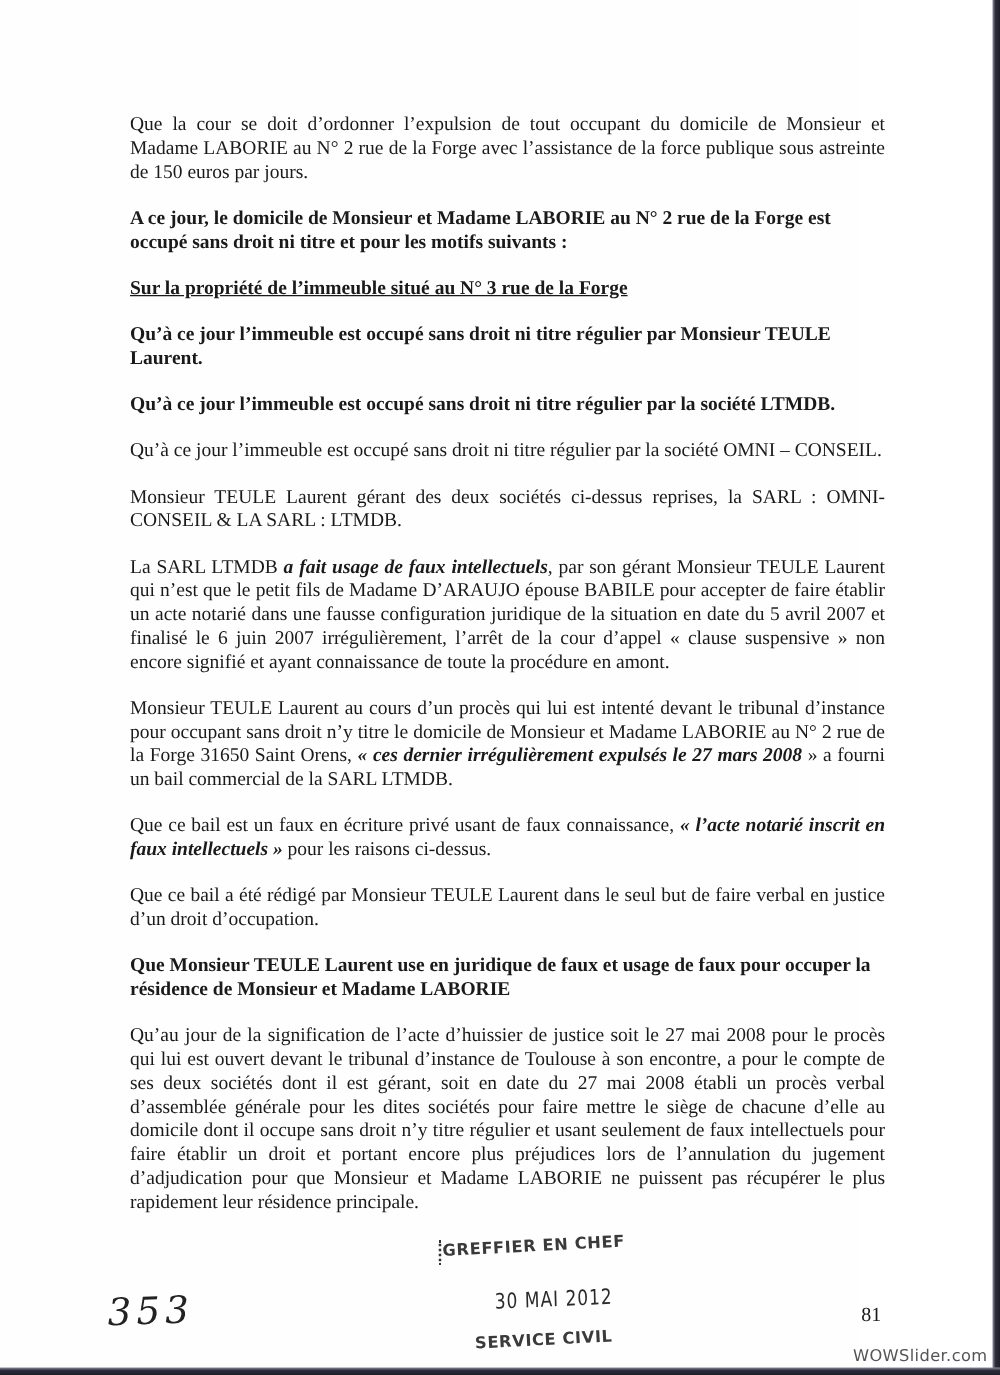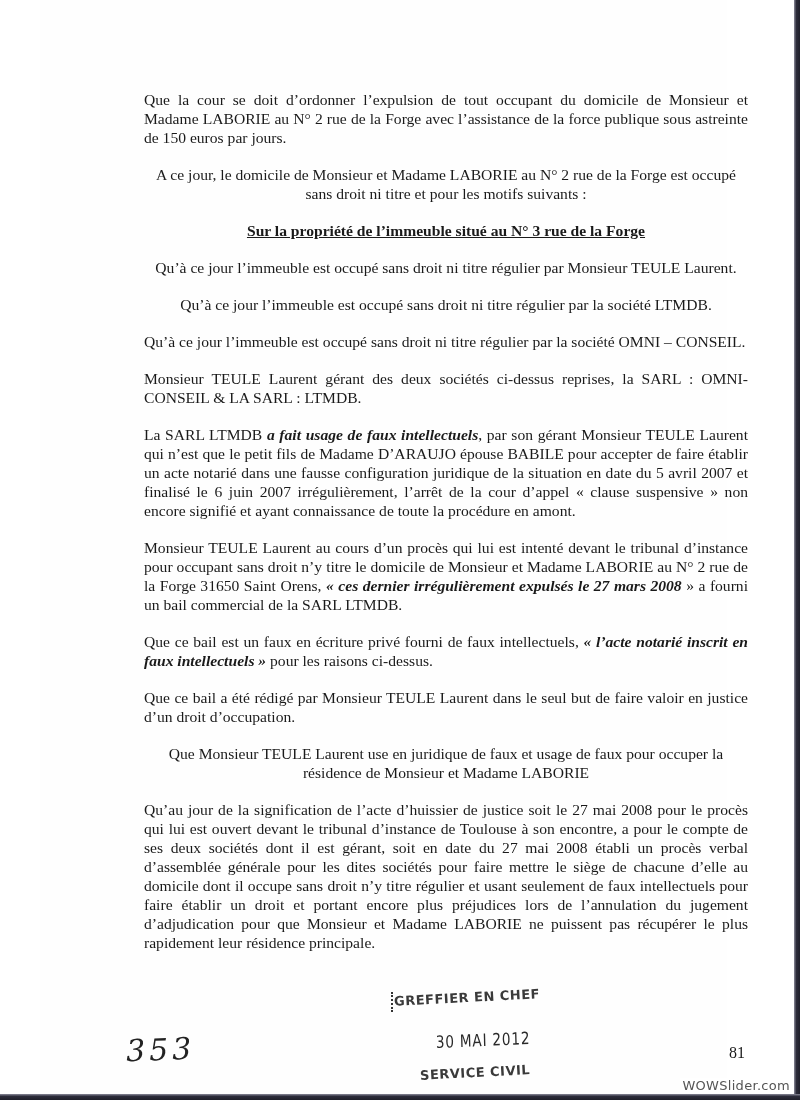--- a/index.html
+++ b/index.html
@@ -5,36 +5,35 @@
     html, body { margin: 0; padding: 0; }
     body {
       width: 800px; height: 1100px; position: relative; overflow: hidden;
       background: #ffffff;
       font-family: "Liberation Serif", serif;
       color: #1a1a1a;
     }
     .page {
       position: absolute; left: 0; top: 0; width: 687px; height: 1094px;
       background: #fefefe;
-      margin-left: 40px;
     }
     .edge-right {
       position: absolute; right: 0; top: 0; width: 6px; height: 1100px;
       background: linear-gradient(to right, #8a8a99, #2c2c3a 40%, #1f1f2a);
     }
     .edge-bottom {
       position: absolute; left: 0; bottom: 0; width: 800px; height: 6px;
       background: linear-gradient(to bottom, #8a8a99, #2c2c3a 40%, #1f1f2a);
     }
     .content {
       position: absolute; left: 104px; top: 90px; width: 604px;
       font-size: 15.6px; line-height: 19px;
     }
     .content p { margin: 0 0 18px 0; text-align: justify; }
-    .content p.left { text-align: center; }
+    .content p.left { text-align: left; font-weight: bold; }
     .heading { font-weight: bold; text-decoration: underline; }
     .bi { font-weight: bold; font-style: italic; }
     .handwritten {
       position: absolute; left: 86px; top: 1032px;
       font-family: "DejaVu Serif", serif; font-size: 30px; font-style: italic;
       color: #222; letter-spacing: 4px; transform: rotate(-2deg);
     }
     .stamp {
       position: absolute; font-family: "DejaVu Sans", sans-serif;
       color: #3a3a3a; font-weight: bold;
@@ -62,23 +61,23 @@
     <p class="left">Qu’à ce jour l’immeuble est occupé sans droit ni titre régulier par la société LTMDB.</p>
     <p>Qu’à ce jour l’immeuble est occupé sans droit ni titre régulier par la société OMNI – CONSEIL.</p>
     <p>Monsieur TEULE Laurent gérant des deux sociétés ci-dessus reprises, la SARL : OMNI-CONSEIL &amp; LA SARL : LTMDB.</p>
     <p>
       <span>La SARL LTMDB </span><span class="bi">a fait usage de faux intellectuels</span><span>, par son gérant Monsieur TEULE Laurent qui n’est que le petit fils de Madame D’ARAUJO épouse BABILE pour accepter de faire établir un acte notarié dans une fausse configuration juridique de la situation en date du 5 avril 2007 et finalisé le 6 juin 2007 irrégulièrement, l’arrêt de la cour d’appel «  clause suspensive » non encore signifié et ayant connaissance de toute la procédure en amont.</span>
     </p>
     <p>
       <span>Monsieur TEULE Laurent au cours d’un procès qui lui est intenté devant le tribunal d’instance pour occupant sans droit n’y titre le domicile de Monsieur et Madame LABORIE au N° 2 rue de la Forge 31650 Saint Orens, </span><span class="bi">« ces dernier irrégulièrement expulsés le 27 mars 2008</span><span> » a fourni un bail commercial de la SARL LTMDB.</span>
     </p>
     <p>
-      <span>Que ce bail est un faux en écriture privé fourni de faux intellectuels, </span><span class="bi">« l’acte notarié inscrit en faux intellectuels »</span><span> pour les raisons ci-dessus.</span>
+      <span>Que ce bail est un faux en écriture privé usant de faux connaissance, </span><span class="bi">« l’acte notarié inscrit en faux intellectuels »</span><span> pour les raisons ci-dessus.</span>
     </p>
-    <p>Que ce bail a été rédigé par Monsieur TEULE Laurent dans le seul but de faire valoir en justice d’un droit d’occupation.</p>
+    <p>Que ce bail a été rédigé par Monsieur TEULE Laurent dans le seul but de faire verbal en justice d’un droit d’occupation.</p>
     <p class="left">Que Monsieur TEULE Laurent use en juridique de faux et usage de faux pour occuper la résidence de Monsieur et Madame LABORIE</p>
     <p>Qu’au jour de la signification de l’acte d’huissier de justice soit le 27 mai 2008 pour le procès qui lui est ouvert devant le tribunal d’instance de Toulouse à son encontre, a pour le compte de ses deux sociétés dont il est gérant, soit en date du 27 mai 2008 établi un procès verbal d’assemblée générale pour les dites sociétés pour faire mettre le siège de chacune d’elle au domicile dont il occupe sans droit n’y titre régulier et usant seulement de faux intellectuels pour faire établir un droit et portant encore plus préjudices lors de l’annulation du jugement d’adjudication pour que Monsieur et Madame LABORIE ne puissent pas récupérer le plus rapidement leur résidence principale.</p>
   </div>
 
   <div class="handwritten">353</div>
   <div class="stamp stamp-mark"></div>
   <div class="stamp stamp-greffier">GREFFIER EN CHEF</div>
   <div class="stamp stamp-date">30 MAI 2012</div>
   <div class="stamp stamp-service">SERVICE CIVIL</div>
   <div class="page-number">81</div>

